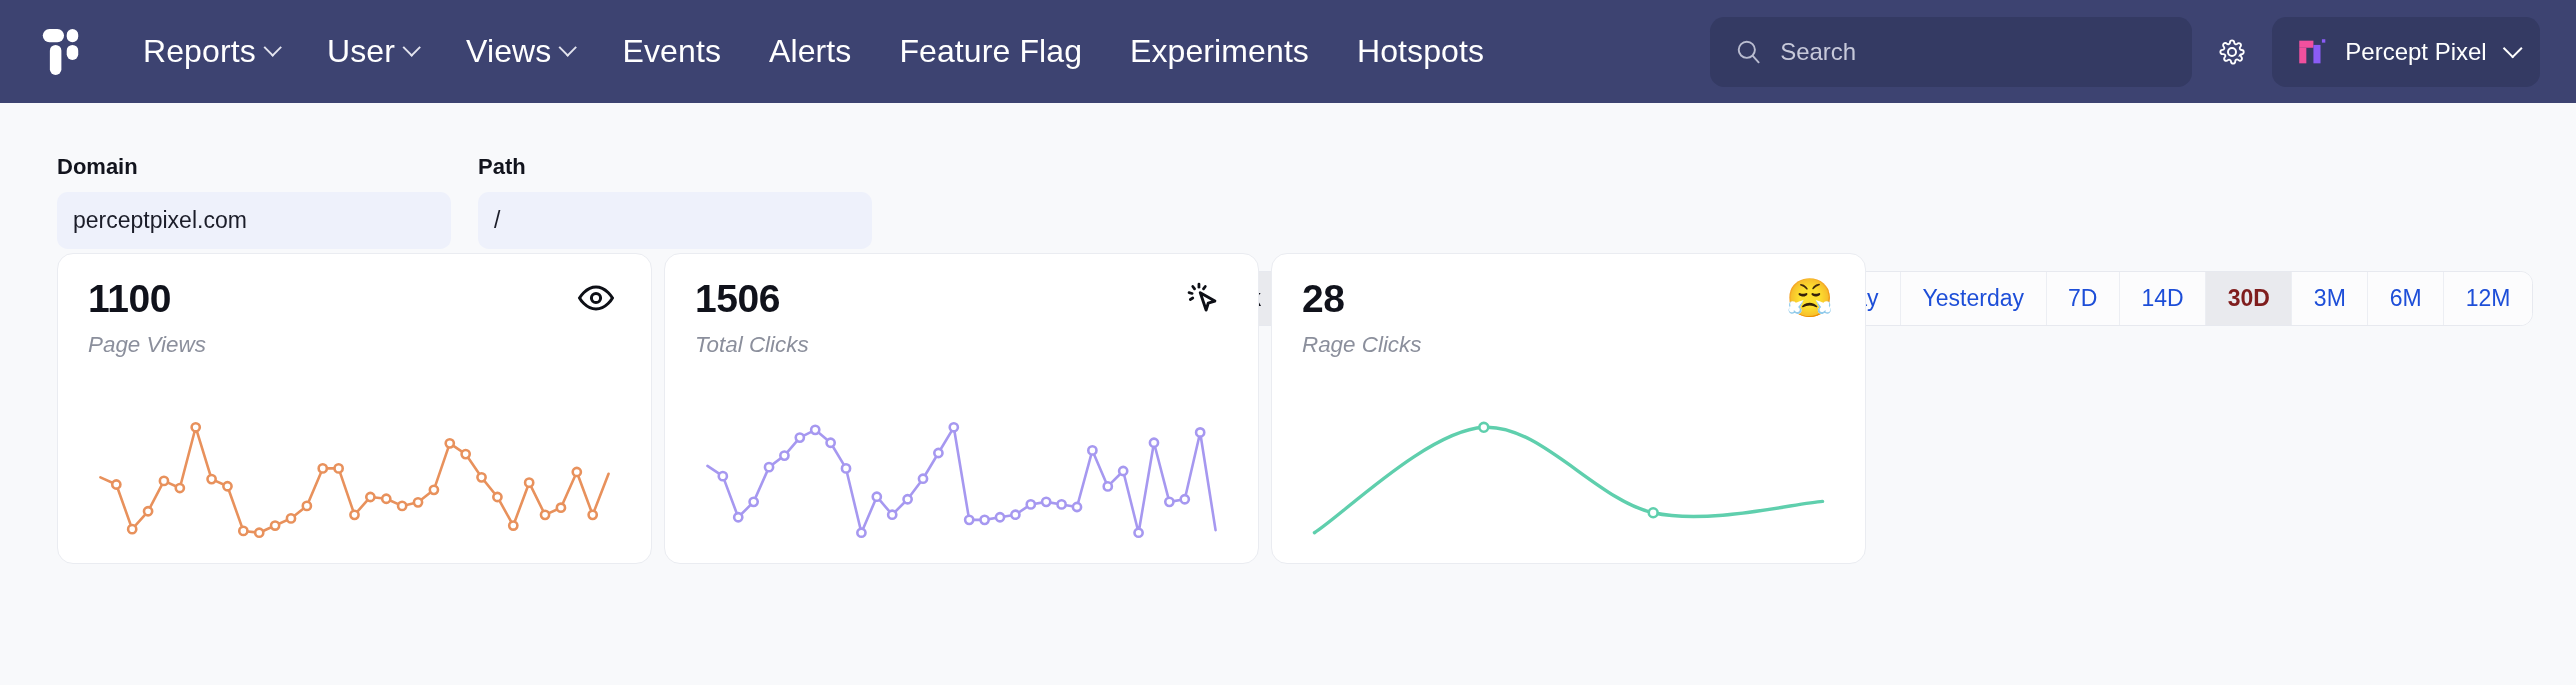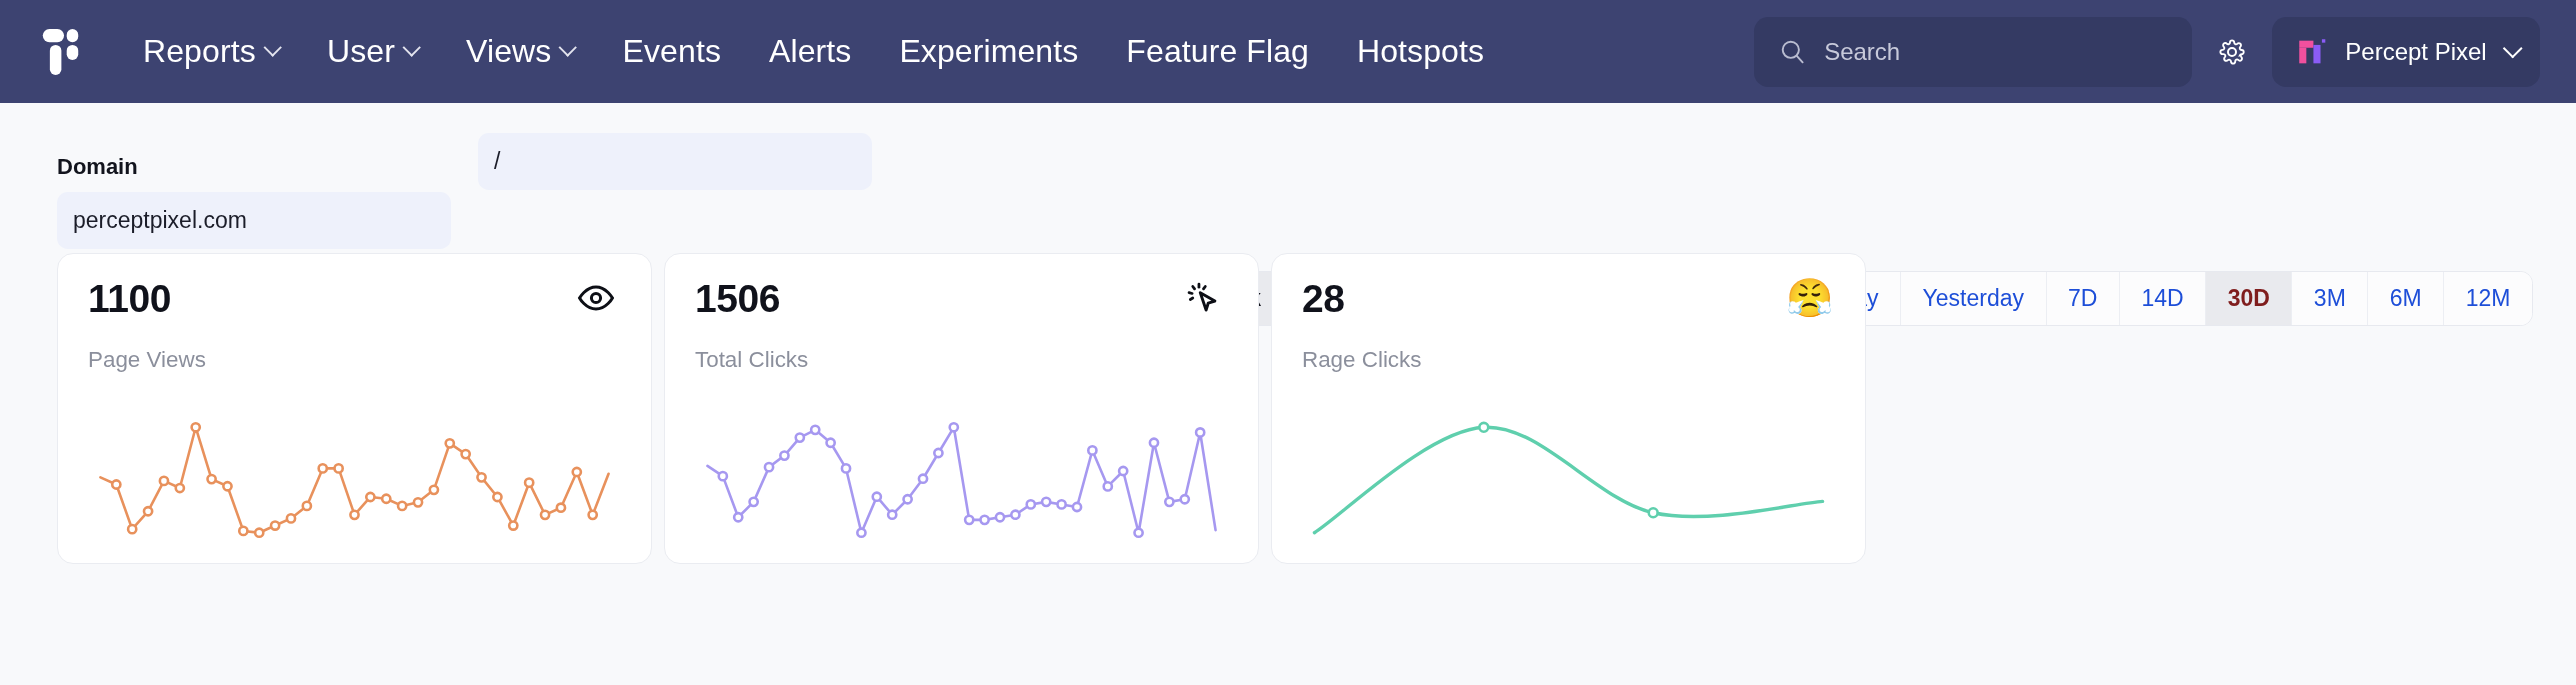--- a/index.html
+++ b/index.html
@@ -38,21 +38,21 @@
     border-bottom: 2.7px solid #e3e4ee;
     transform: rotate(45deg) translate(-2.7px,-2.7px);
     flex: 0 0 auto;
   }
 
   .nav-right {
     margin-left: auto;
     display: flex; align-items: center; gap: 19.7px;
   }
   .search-box {
-    width: 438px; height: 70px;
+    width: 482px; height: 70px;
     background: #343a63;
     border-radius: 14.3px;
     display: flex; align-items: center;
     padding: 0 25px; gap: 18px;
     cursor: text;
   }
   .search-ph { color: #c7c9da; font-size: 24px; }
   .gear { cursor: pointer; display: flex; align-items: center; padding: 5.4px; }
   .ws-box {
     height: 70px;
@@ -149,21 +149,21 @@
     height: 311px;
     background: #ffffff;
     border: 0.9px solid #eaecf1;
     border-radius: 16px;
     padding: 25px 30px 16px 30px;
     display: flex; flex-direction: column;
     position: relative;
   }
   .card-head { display: flex; justify-content: space-between; align-items: flex-start; }
   .card-value { font-size: 39px; font-weight: 700; color: #10121b; line-height: 1.05; letter-spacing: -0.4px; }
-  .card-label { font-size: 22.4px; color: #8b8f9c; margin-top: 27px; }
+  .card-label { font-size: 22.4px; color: #8b8f9c; margin-top: 12px; font-style: italic; }
   .card-icon { display: flex; align-items: flex-start; justify-content: center; width: 50px; }
   .emoji-icon { font-size: 38px; line-height: 1; }
   .spark { margin-top: auto; width: 100%; height: 134px; display: block; }
 </style>
 </head>
 <body>
 
 <div class="navbar">
 
   <div class="logo-wrap">
@@ -188,24 +188,24 @@
       <span>Views</span>
       <span class="chev"></span>
     </div>
     <div class="nav-item">
       <span>Events</span>
     </div>
     <div class="nav-item">
       <span>Alerts</span>
     </div>
     <div class="nav-item">
+      <span>Feature Flag</span>
+    </div>
+    <div class="nav-item">
       <span>Experiments</span>
-    </div>
-    <div class="nav-item">
-      <span>Feature Flag</span>
     </div>
     <div class="nav-item">
       <span>Hotspots</span>
     </div>
   </div>
 
   <div class="nav-right">
 
     <div class="search-box">
       <svg width="27" height="27" viewBox="0 0 24 24" fill="none">
@@ -237,20 +237,21 @@
 </div>
 
 <div class="filters">
 
   <div class="field">
     <label class="field-label">Domain</label>
     <input class="field-input" type="text" value="perceptpixel.com" style="">
   </div>
 
   <div class="field path">
+    <label class="field-label">Path</label>
     <input class="field-input" type="text" value="/" style="">
   </div>
 
   <div class="seg-center">
     <div class="seg">
       <div class="seg-btn active">Click</div>
       <div class="seg-btn">Scroll</div>
     </div>
 
     <div class="seg device">

